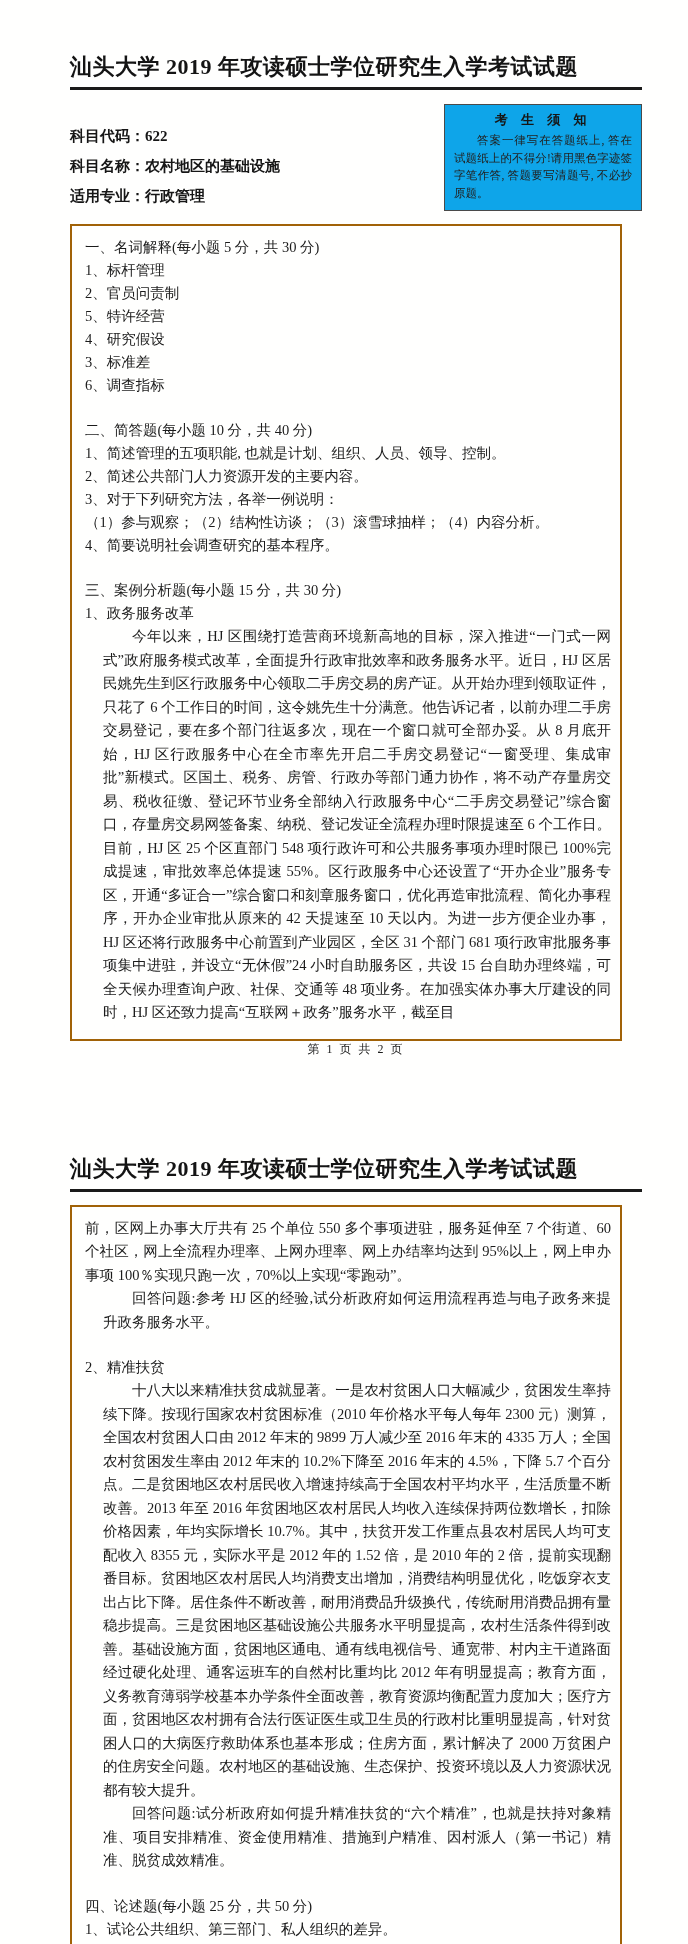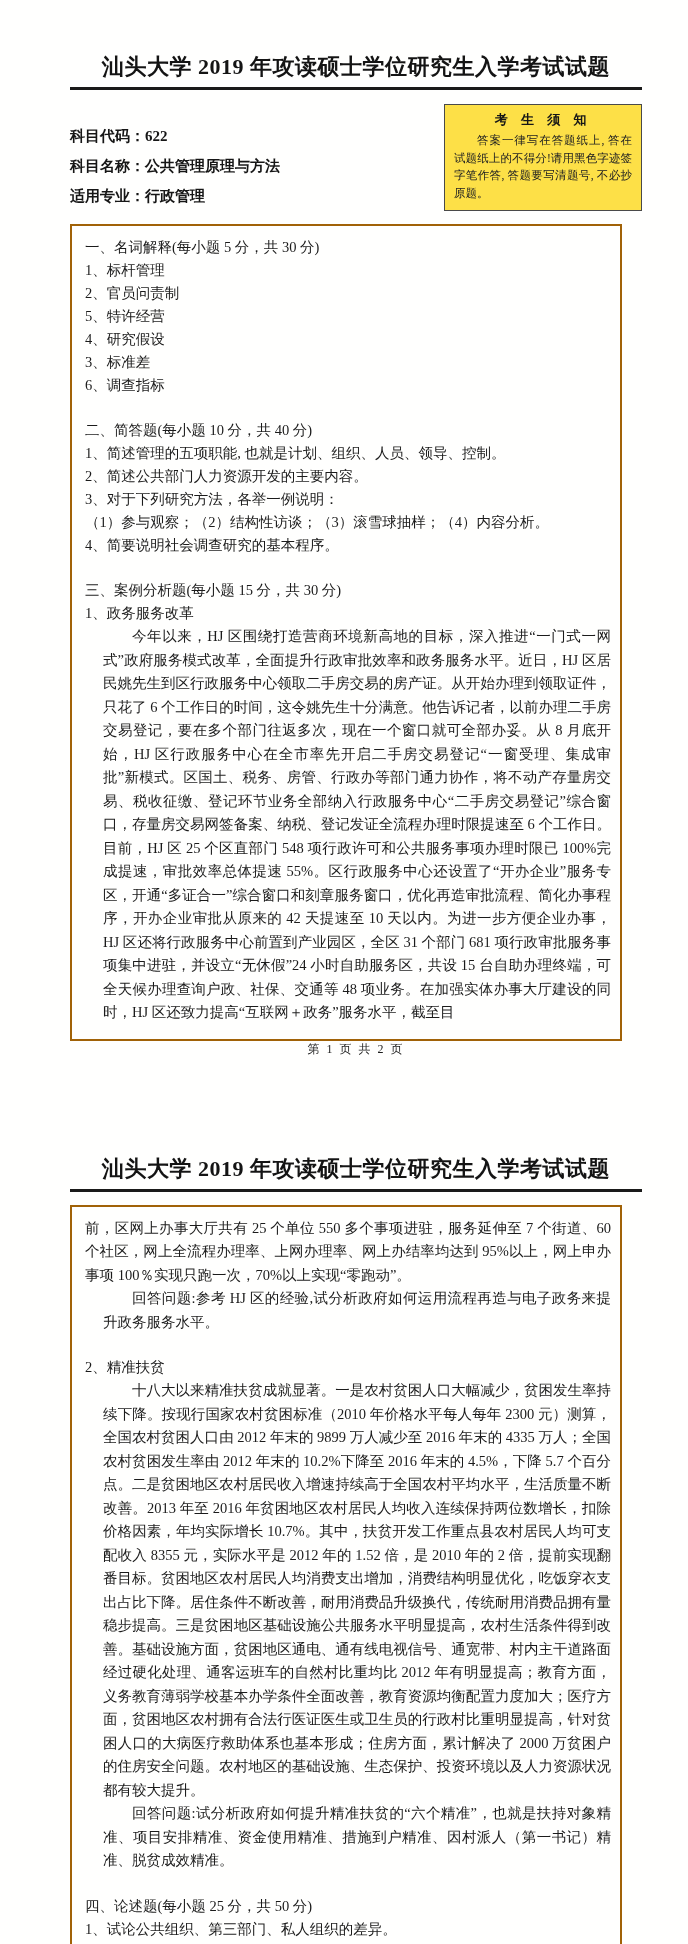--- a/index.html
+++ b/index.html
@@ -21,21 +21,21 @@
     width: 572px;
     margin-left: 70px;
   }
   .page-2 {
     margin-top: 96px;
   }
   .title {
     margin: 0;
     font-size: 22px;
     font-weight: bold;
-    text-align: center;
+    text-align: left;
     letter-spacing: 0.5px;
     color: #141414;
   }
   .title-rule {
     margin-top: 5px;
     border-bottom: 3px solid #1a1a1a;
     width: 100%;
     height: 0;
   }
   .header-row {
@@ -50,21 +50,21 @@
     line-height: 30px;
     color: #161616;
   }
   .meta-line { white-space: nowrap; }
   .notice {
     width: 198px;
     box-sizing: border-box;
     border: 1px solid #4a4a4a;
     padding: 6px 9px 8px 9px;
     margin-top: 2px;
-    background: #fde047;
+    background: #0ea5e9;
   }
   .notice-title {
     text-align: center;
     font-size: 13px;
     font-weight: bold;
     letter-spacing: 5px;
     color: #161616;
   }
   .notice-body {
     margin: 3px 0 0 0;
@@ -112,21 +112,21 @@
 
 <div class="sheet">
 
   <section class="page page-1">
     <h1 class="title">汕头大学 2019 年攻读硕士学位研究生入学考试试题</h1>
     <div class="title-rule"></div>
 
     <div class="header-row">
       <div class="meta">
         <div class="meta-line"><span>科目代码：</span><span>622</span></div>
-        <div class="meta-line"><span>科目名称：</span><span>公共管理原理与方法</span></div>
+        <div class="meta-line"><span>科目名称：</span><span>农村地区的基础设施</span></div>
         <div class="meta-line"><span>适用专业：</span><span>行政管理</span></div>
       </div>
       <div class="notice">
         <div class="notice-title">考 生 须 知</div>
         <p class="notice-body">答案一律写在答题纸上, 答在试题纸上的不得分!请用黑色字迹签字笔作答, 答题要写清题号, 不必抄原题。</p>
       </div>
     </div>
 
     <div class="exam-box">
       <p class="line">一、名词解释(每小题 5 分，共 30 分)</p>

